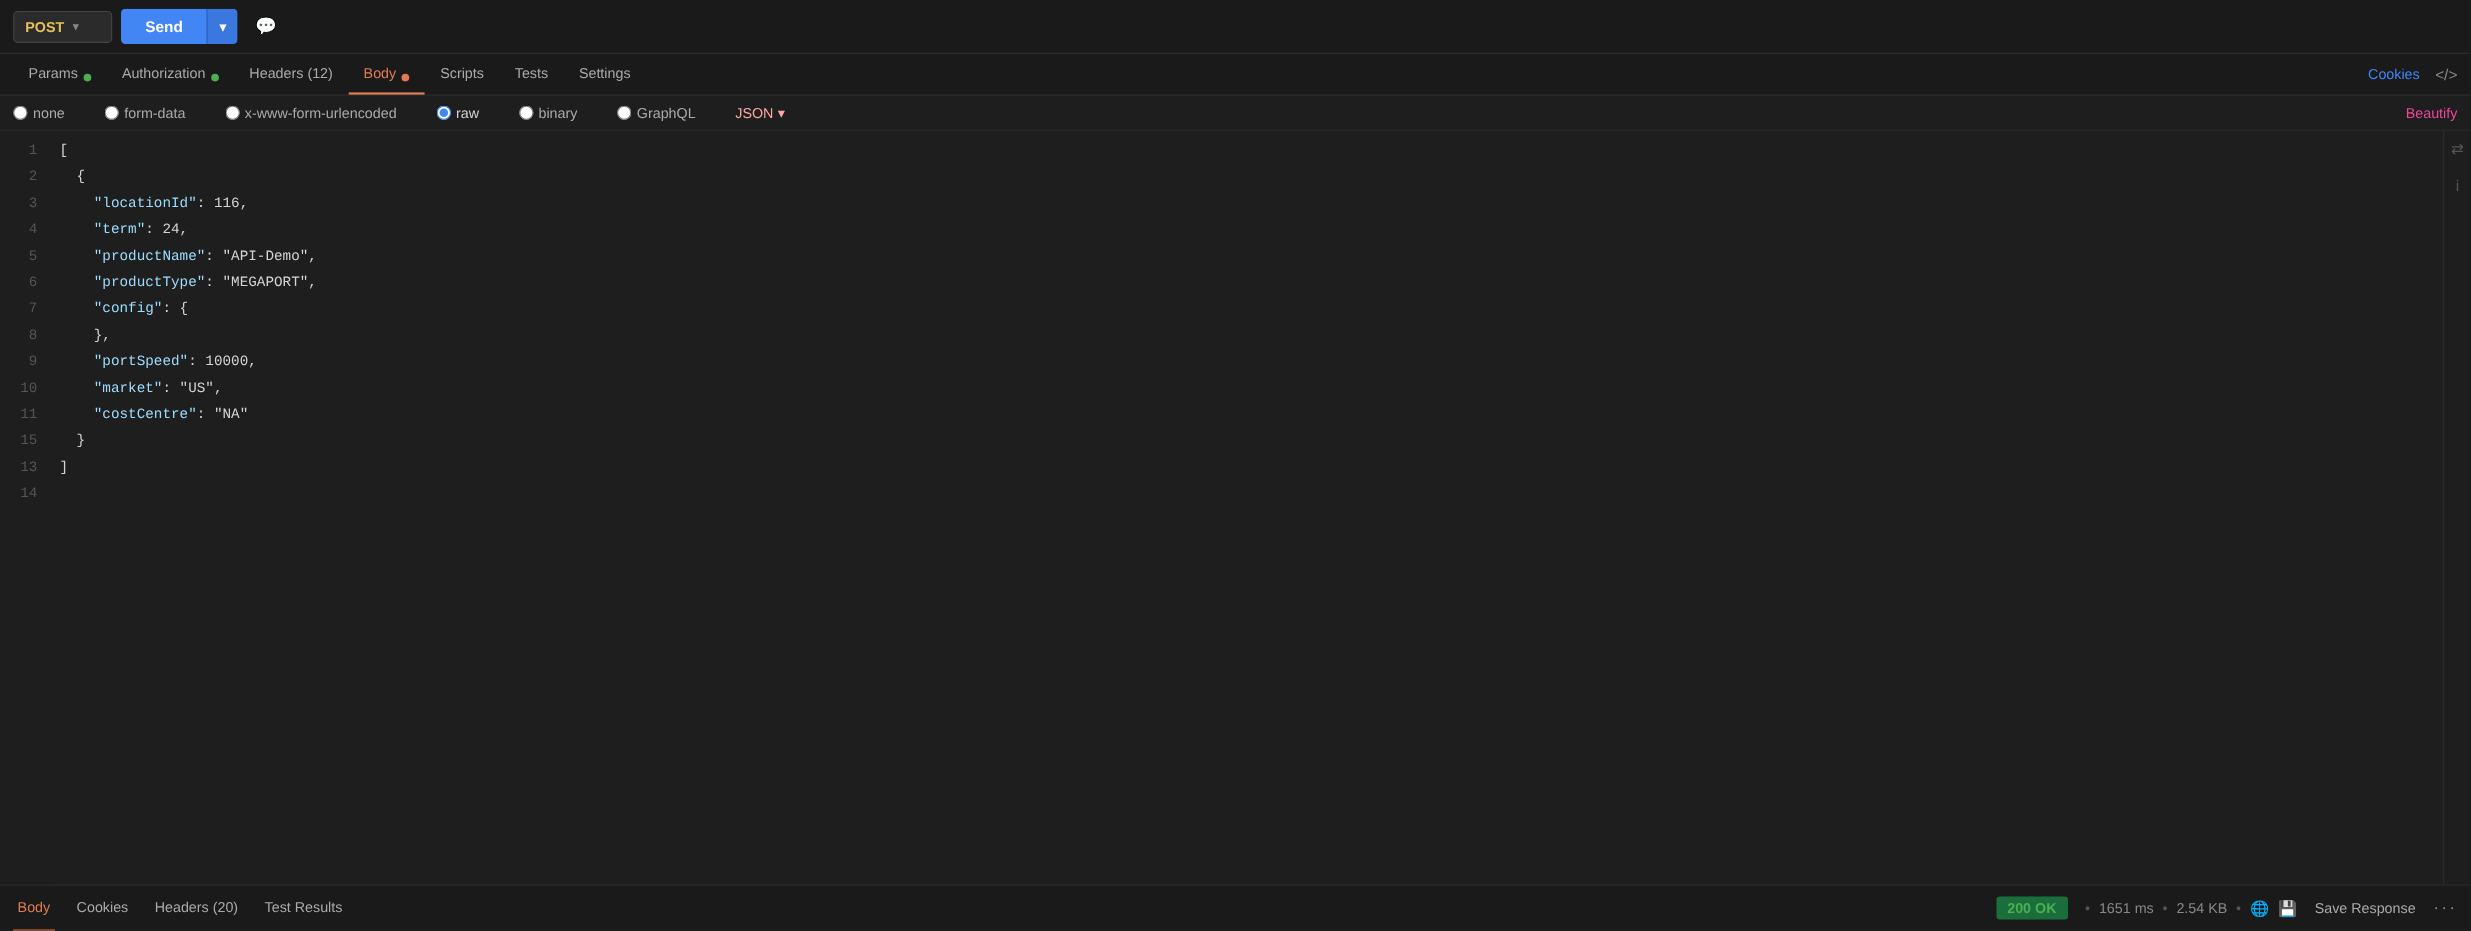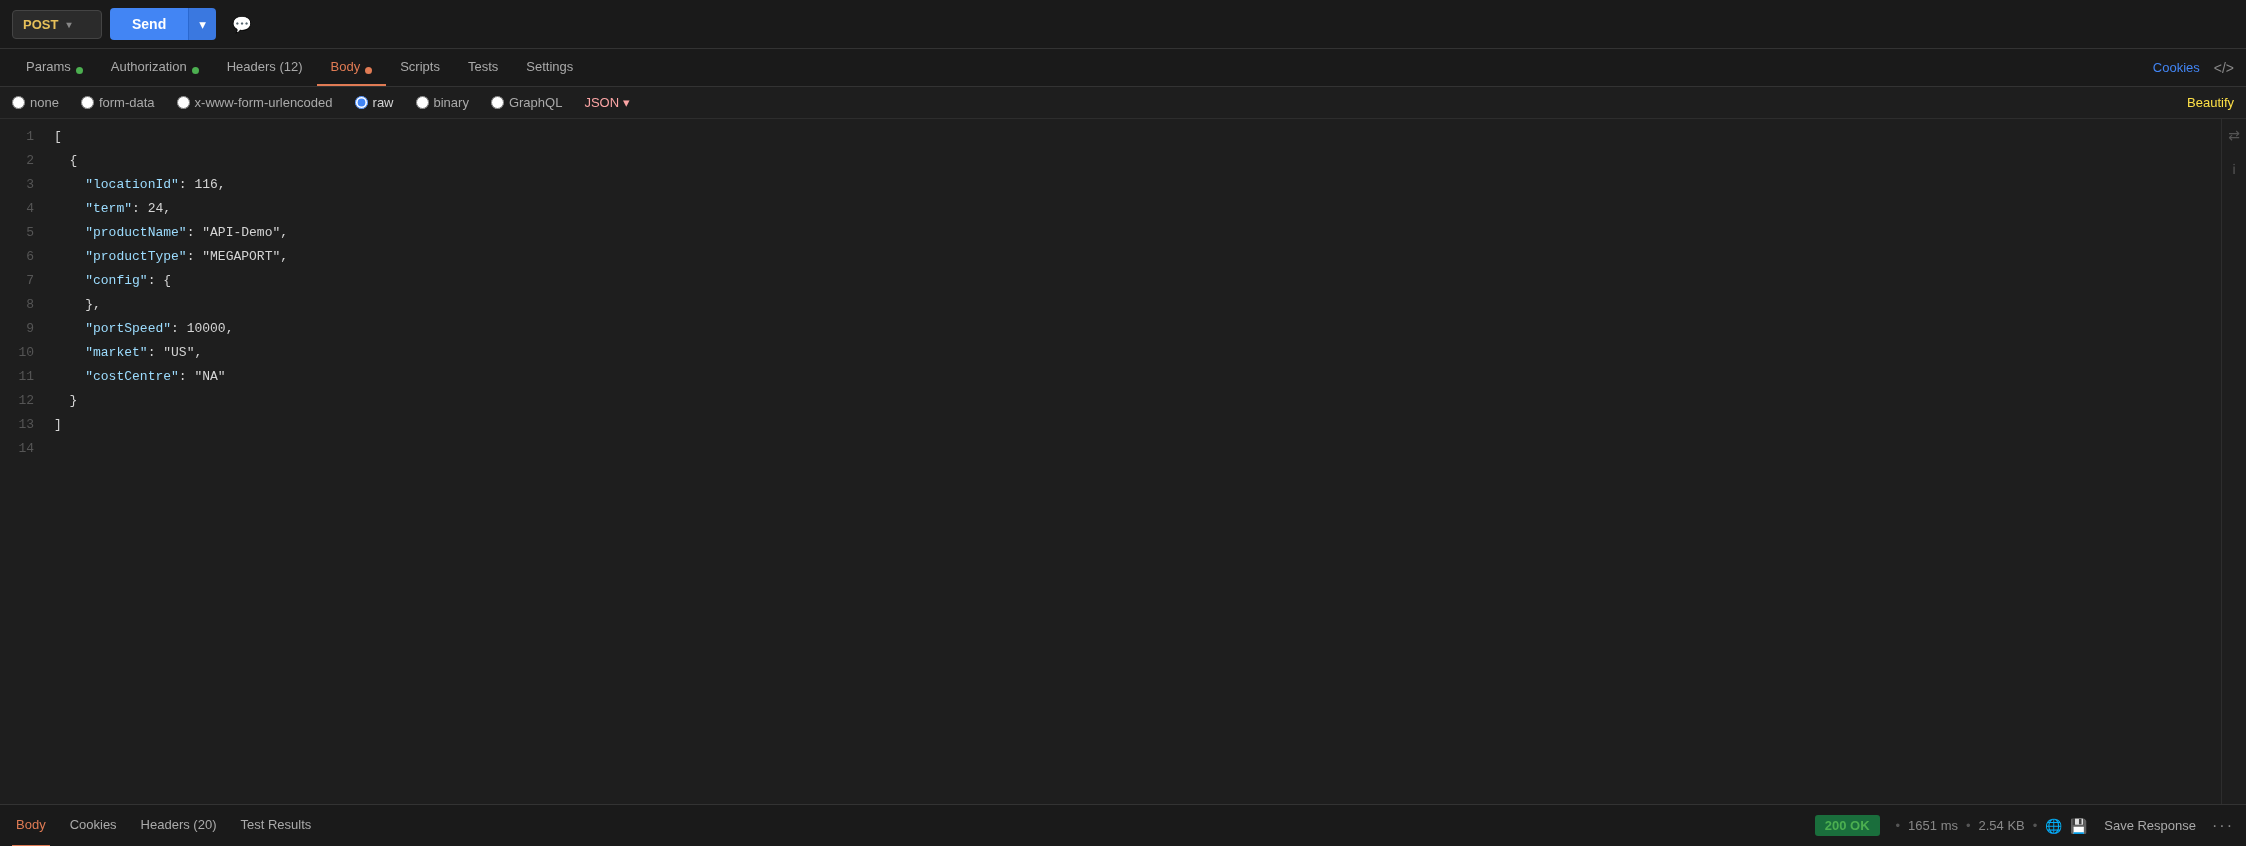--- a/index.html
+++ b/index.html
@@ -134,21 +134,21 @@
       font-size: 14px;
       cursor: pointer;
     }
 
     
     .body-type-row {
       display: flex;
       align-items: center;
       background: #1e1e1e;
       padding: 8px 12px;
-      gap: 22px;
+      gap: 36px;
       border-bottom: 1px solid #2d2d2d;
       flex-shrink: 0;
     }
     .radio-label {
       display: flex;
       align-items: center;
       gap: 5px;
       cursor: pointer;
       color: #aaa;
       font-size: 13px;
@@ -165,21 +165,21 @@
       align-items: center;
       gap: 4px;
       background: none;
       border: none;
       color: #fca5a5;
       cursor: pointer;
       font-size: 13px;
     }
     .beautify-btn {
       margin-left: auto;
-      color: #fde047;
+      color: #ec4899;
       background: none;
       border: none;
       font-size: 13px;
       cursor: pointer;
     }
 
     
     .editor-area {
       flex: 1;
       background: #1e1e1e;
@@ -385,21 +385,21 @@
       <div>2</div>
       <div>3</div>
       <div>4</div>
       <div>5</div>
       <div>6</div>
       <div>7</div>
       <div>8</div>
       <div>9</div>
       <div>10</div>
       <div>11</div>
-      <div>12</div>
+      <div>15</div>
       <div>13</div>
       <div>14</div>
     </div>
   <div class="code-content" id="code-body"><div class="code-line"><span class="c-bracket">[</span></div><div class="code-line"><span class="c-bracket">  {</span></div><div class="code-line">    <span class="c-key">"locationId"</span><span class="c-colon">:</span> 116,</div><div class="code-line">    <span class="c-key">"term"</span><span class="c-colon">:</span> 24,</div><div class="code-line">    <span class="c-key">"productName"</span><span class="c-colon">:</span> "API-Demo",</div><div class="code-line">    <span class="c-key">"productType"</span><span class="c-colon">:</span> "MEGAPORT",</div><div class="code-line">    <span class="c-key">"config"</span><span class="c-colon">:</span> {</div><div class="code-line"><span class="c-bracket">    },</span></div><div class="code-line">    <span class="c-key">"portSpeed"</span><span class="c-colon">:</span> 10000,</div><div class="code-line">    <span class="c-key">"market"</span><span class="c-colon">:</span> "US",</div><div class="code-line">    <span class="c-key">"costCentre"</span><span class="c-colon">:</span> "NA"</div><div class="code-line"><span class="c-bracket">  }</span></div><div class="code-line"><span class="c-bracket">]</span></div><div class="code-line"></div></div>
   <div class="editor-right-icons">
     <span class="side-icon">⇄</span>
     <span class="side-icon">ℹ</span>
   </div>
 </div>
 

